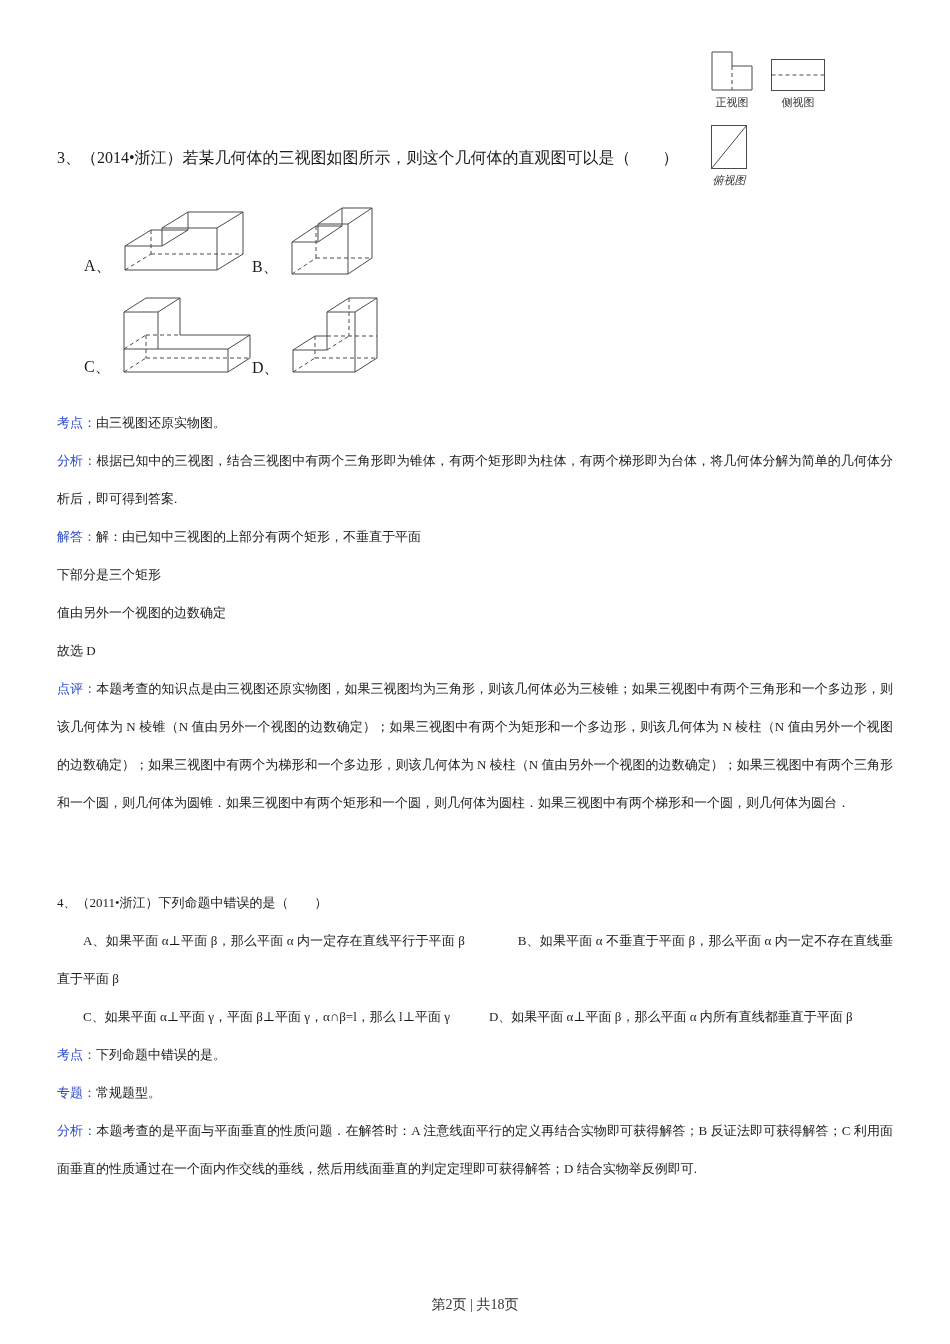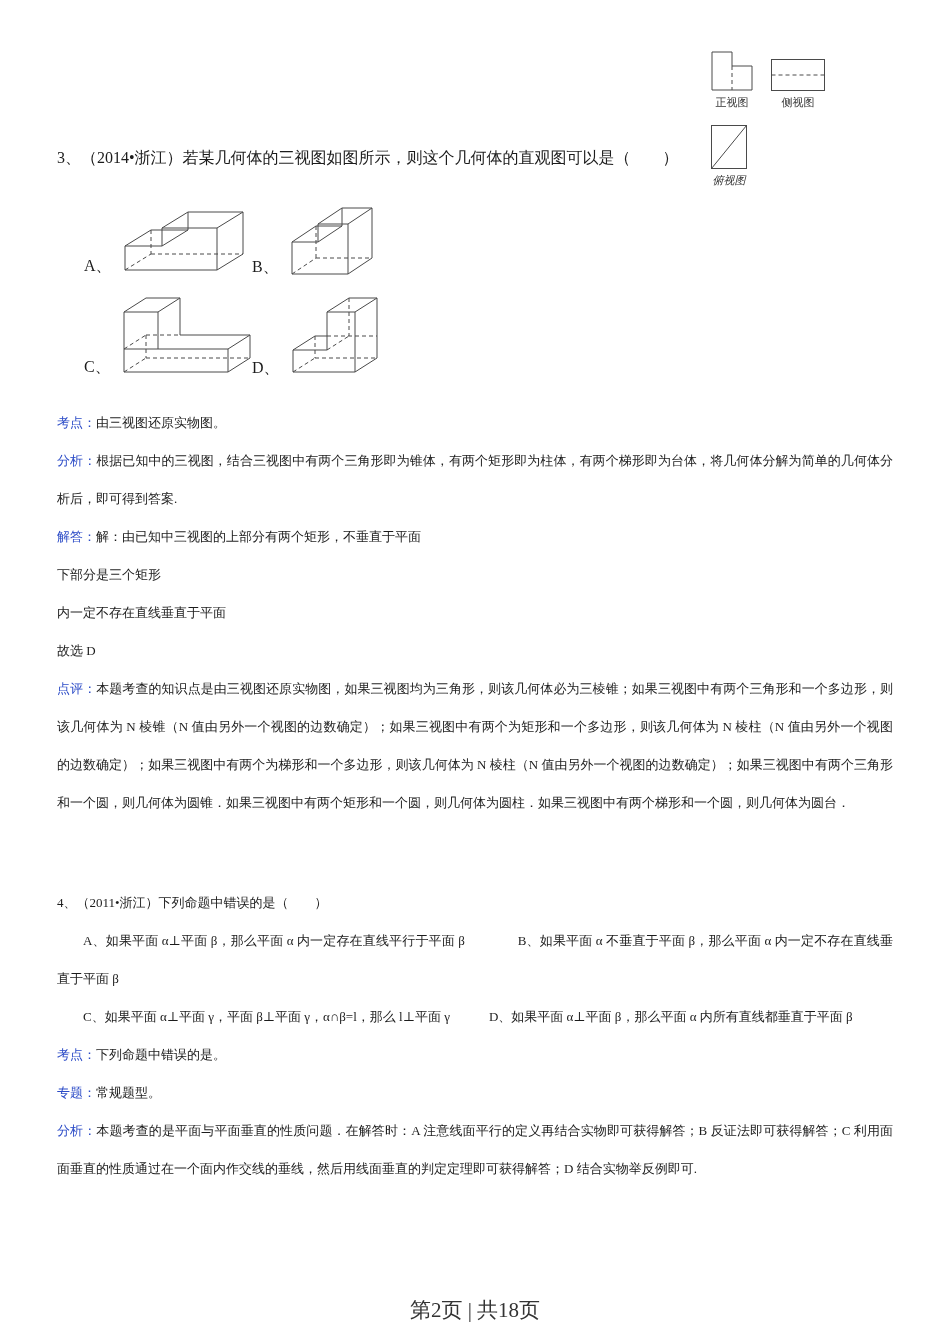--- a/index.html
+++ b/index.html
@@ -44,21 +44,21 @@
   #optA { left:84px;  top:198px; }
   #optB { left:252px; top:194px; }
   #optC { left:84px;  top:294px; }
   #optD { left:252px; top:292px; }
 
   #sol3 { top:404px; }
   #q4   { top:884px; }
 
   .footer {
     position:absolute; left:0; right:0; top:1296px;
-    text-align:center; font-size:21px; color:#333;
+    text-align:center; font-size:14px; color:#333;
   }
 </style>
 </head>
 <body>
 
 <div class="page">
 
   <div class="views-block">
     <div class="vrow">
       <div class="vcell">
@@ -119,21 +119,21 @@
       <path class="solid" d="M8,80 L8,58 L42,58 L42,20 L70,20 L70,80 Z M8,58 L30,44 M30,44 L42,44 M42,20 L64,6 M70,20 L92,6 M64,6 L92,6 M92,6 L92,44 M92,44 L92,66 M70,80 L92,66"></path>
       <path class="dashed" d="M8,80 L30,66 M30,66 L92,66 M30,44 L30,66 M42,58 L64,44 M42,44 L92,44 M64,6 L64,44"></path>
     </svg>
   </div>
 
   <div class="text-block" id="sol3">
     <p><span class="label">考点：</span><span>由三视图还原实物图。</span></p>
     <p><span class="label">分析：</span><span>根据已知中的三视图，结合三视图中有两个三角形即为锥体，有两个矩形即为柱体，有两个梯形即为台体，将几何体分解为简单的几何体分析后，即可得到答案.</span></p>
     <p><span class="label">解答：</span><span>解：由已知中三视图的上部分有两个矩形，不垂直于平面</span></p>
     <p>下部分是三个矩形</p>
-    <p>内一定不存在直线垂直于平面</p>
+    <p>值由另外一个视图的边数确定</p>
     <p>故选 D</p>
     <p><span class="label">点评：</span><span>本题考查的知识点是由三视图还原实物图，如果三视图均为三角形，则该几何体必为三棱锥；如果三视图中有两个三角形和一个多边形，则该几何体为 N 棱锥（N 值由另外一个视图的边数确定）；如果三视图中有两个为矩形和一个多边形，则该几何体为 N 棱柱（N 值由另外一个视图的边数确定）；如果三视图中有两个为梯形和一个多边形，则该几何体为 N 棱柱（N 值由另外一个视图的边数确定）；如果三视图中有两个三角形和一个圆，则几何体为圆锥．如果三视图中有两个矩形和一个圆，则几何体为圆柱．如果三视图中有两个梯形和一个圆，则几何体为圆台．</span></p>
   </div>
 
   <div class="text-block" id="q4">
     <p>4、（2011•浙江）下列命题中错误的是（　　）</p>
     <p class="opt-line">A、如果平面 α⊥平面 β，那么平面 α 内一定存在直线平行于平面 β　　　　B、如果平面 α 不垂直于平面 β，那么平面 α 内一定不存在直线垂直于平面 β</p>
     <p class="opt-line">C、如果平面 α⊥平面 γ，平面 β⊥平面 γ，α∩β=l，那么 l⊥平面 γ　　　D、如果平面 α⊥平面 β，那么平面 α 内所有直线都垂直于平面 β</p>
     <p><span class="label">考点：</span><span>下列命题中错误的是。</span></p>
     <p><span class="label">专题：</span><span>常规题型。</span></p>

